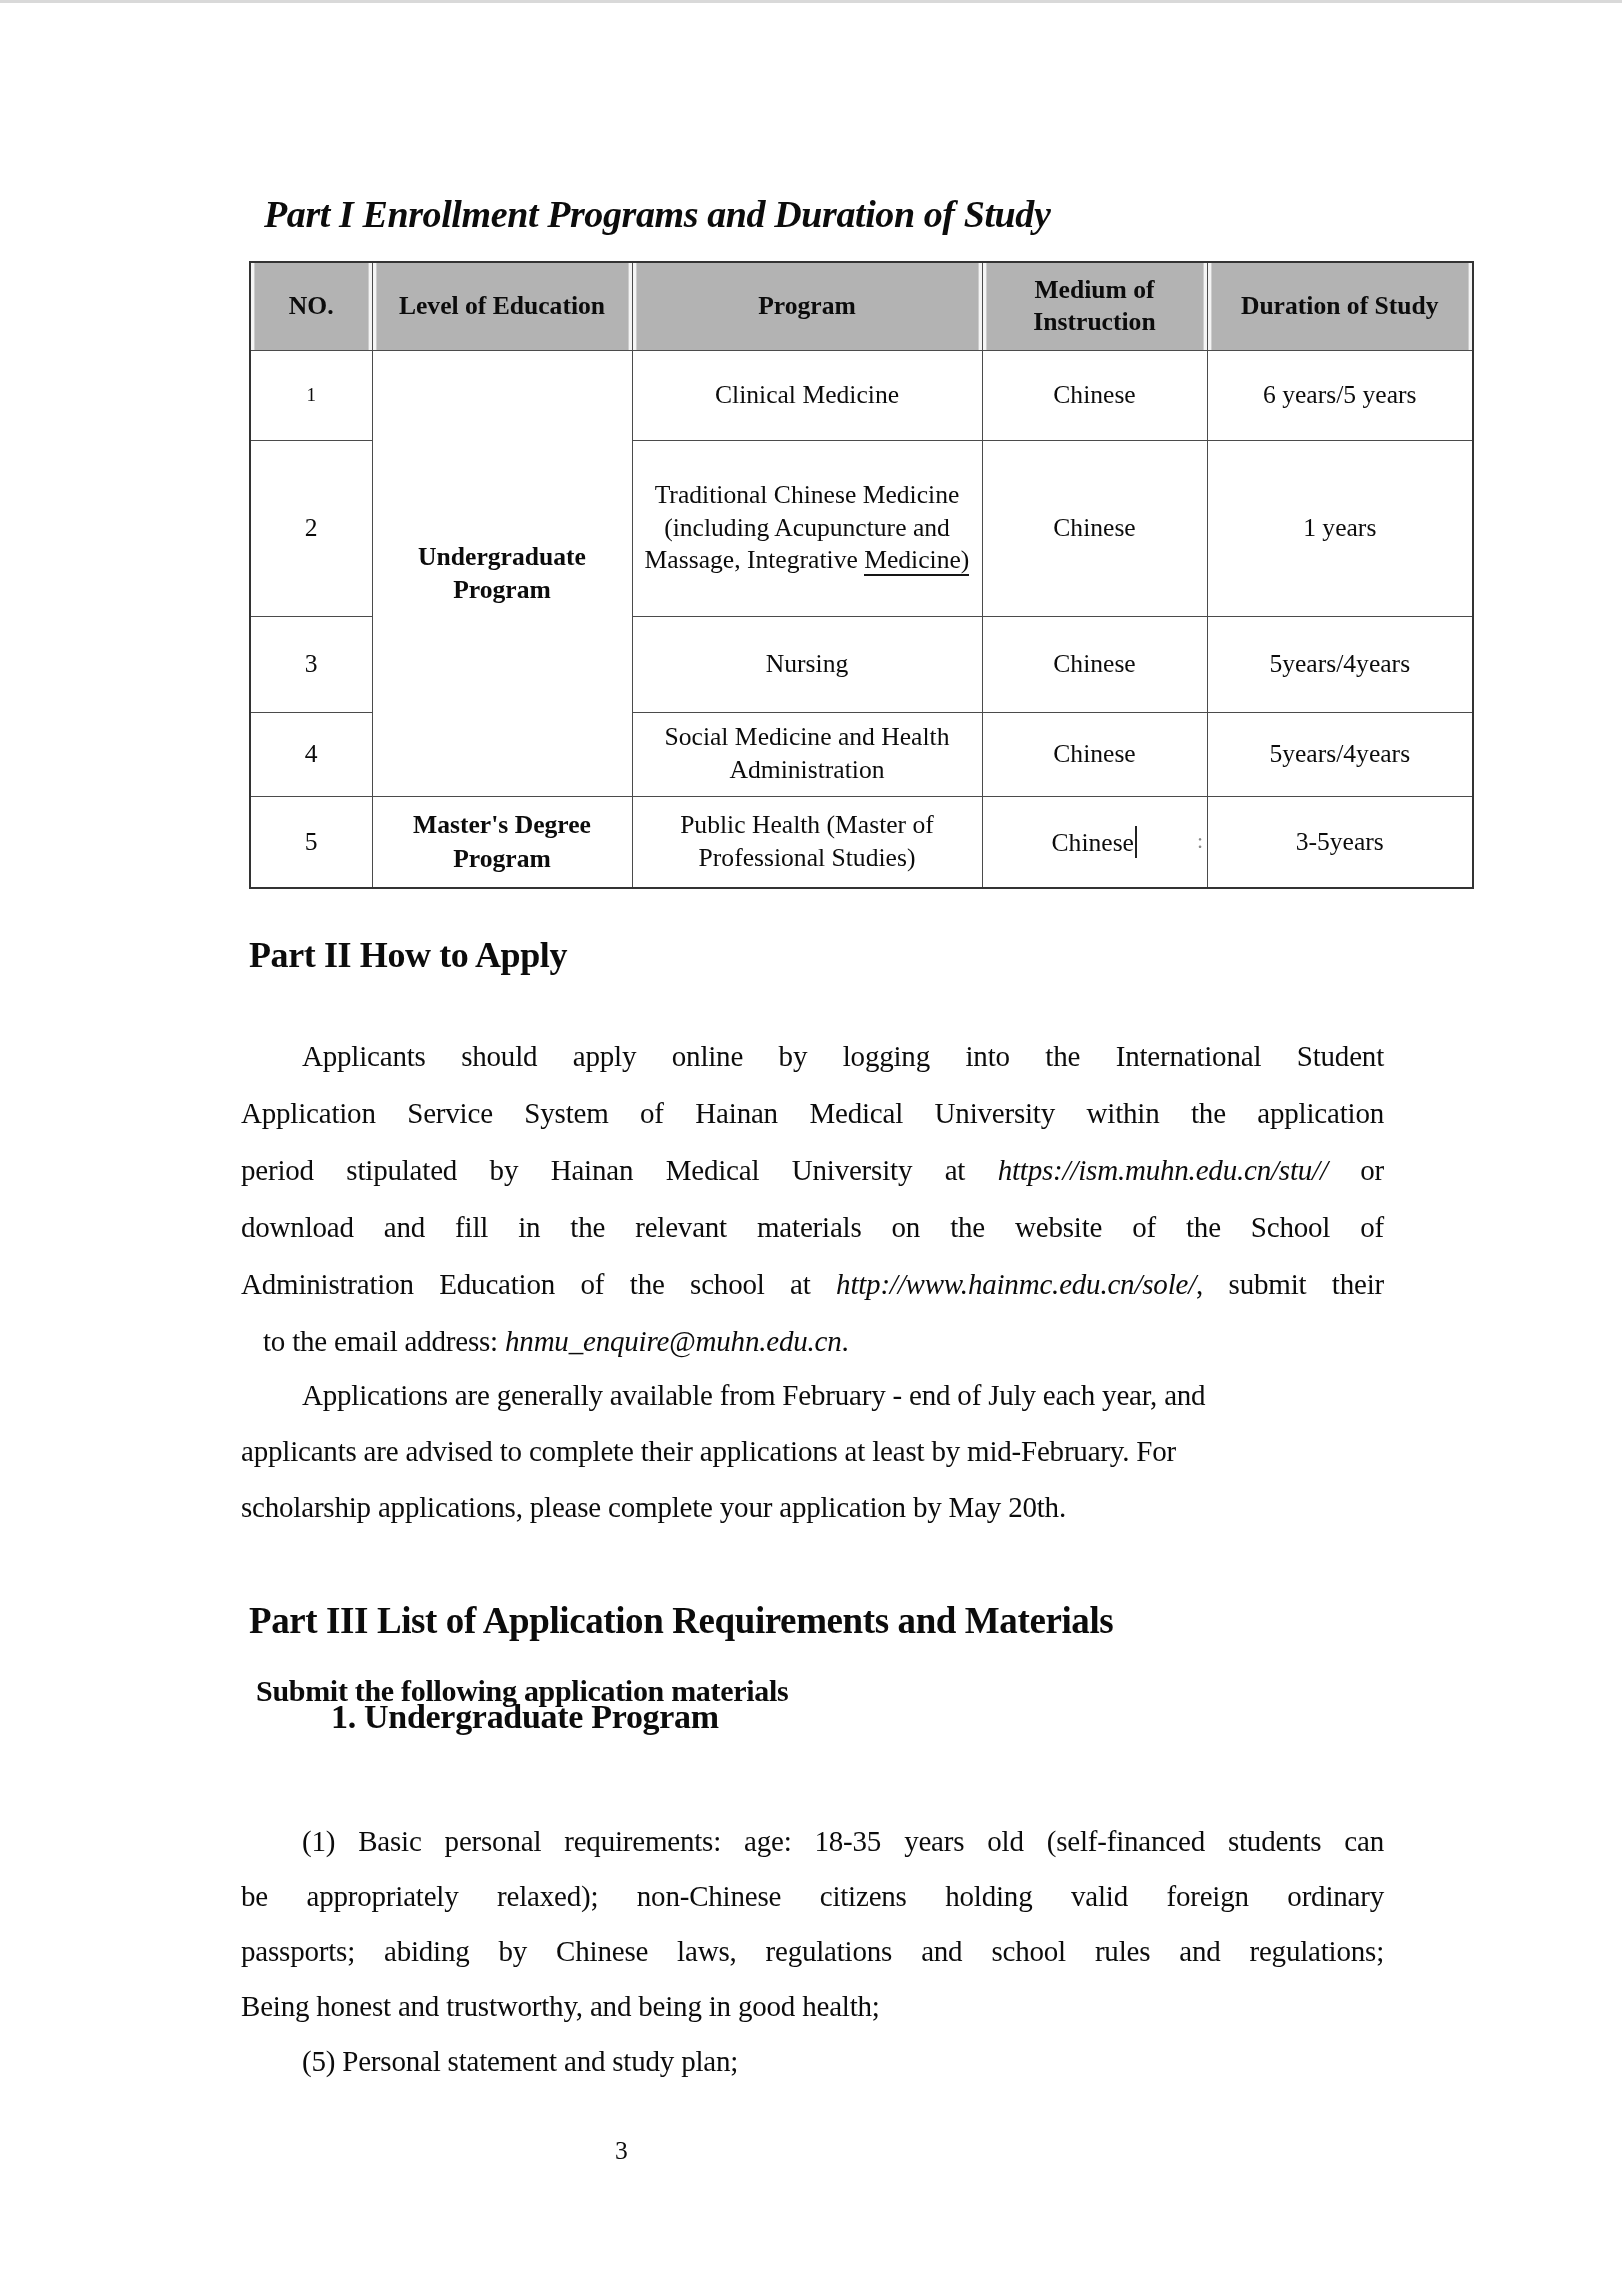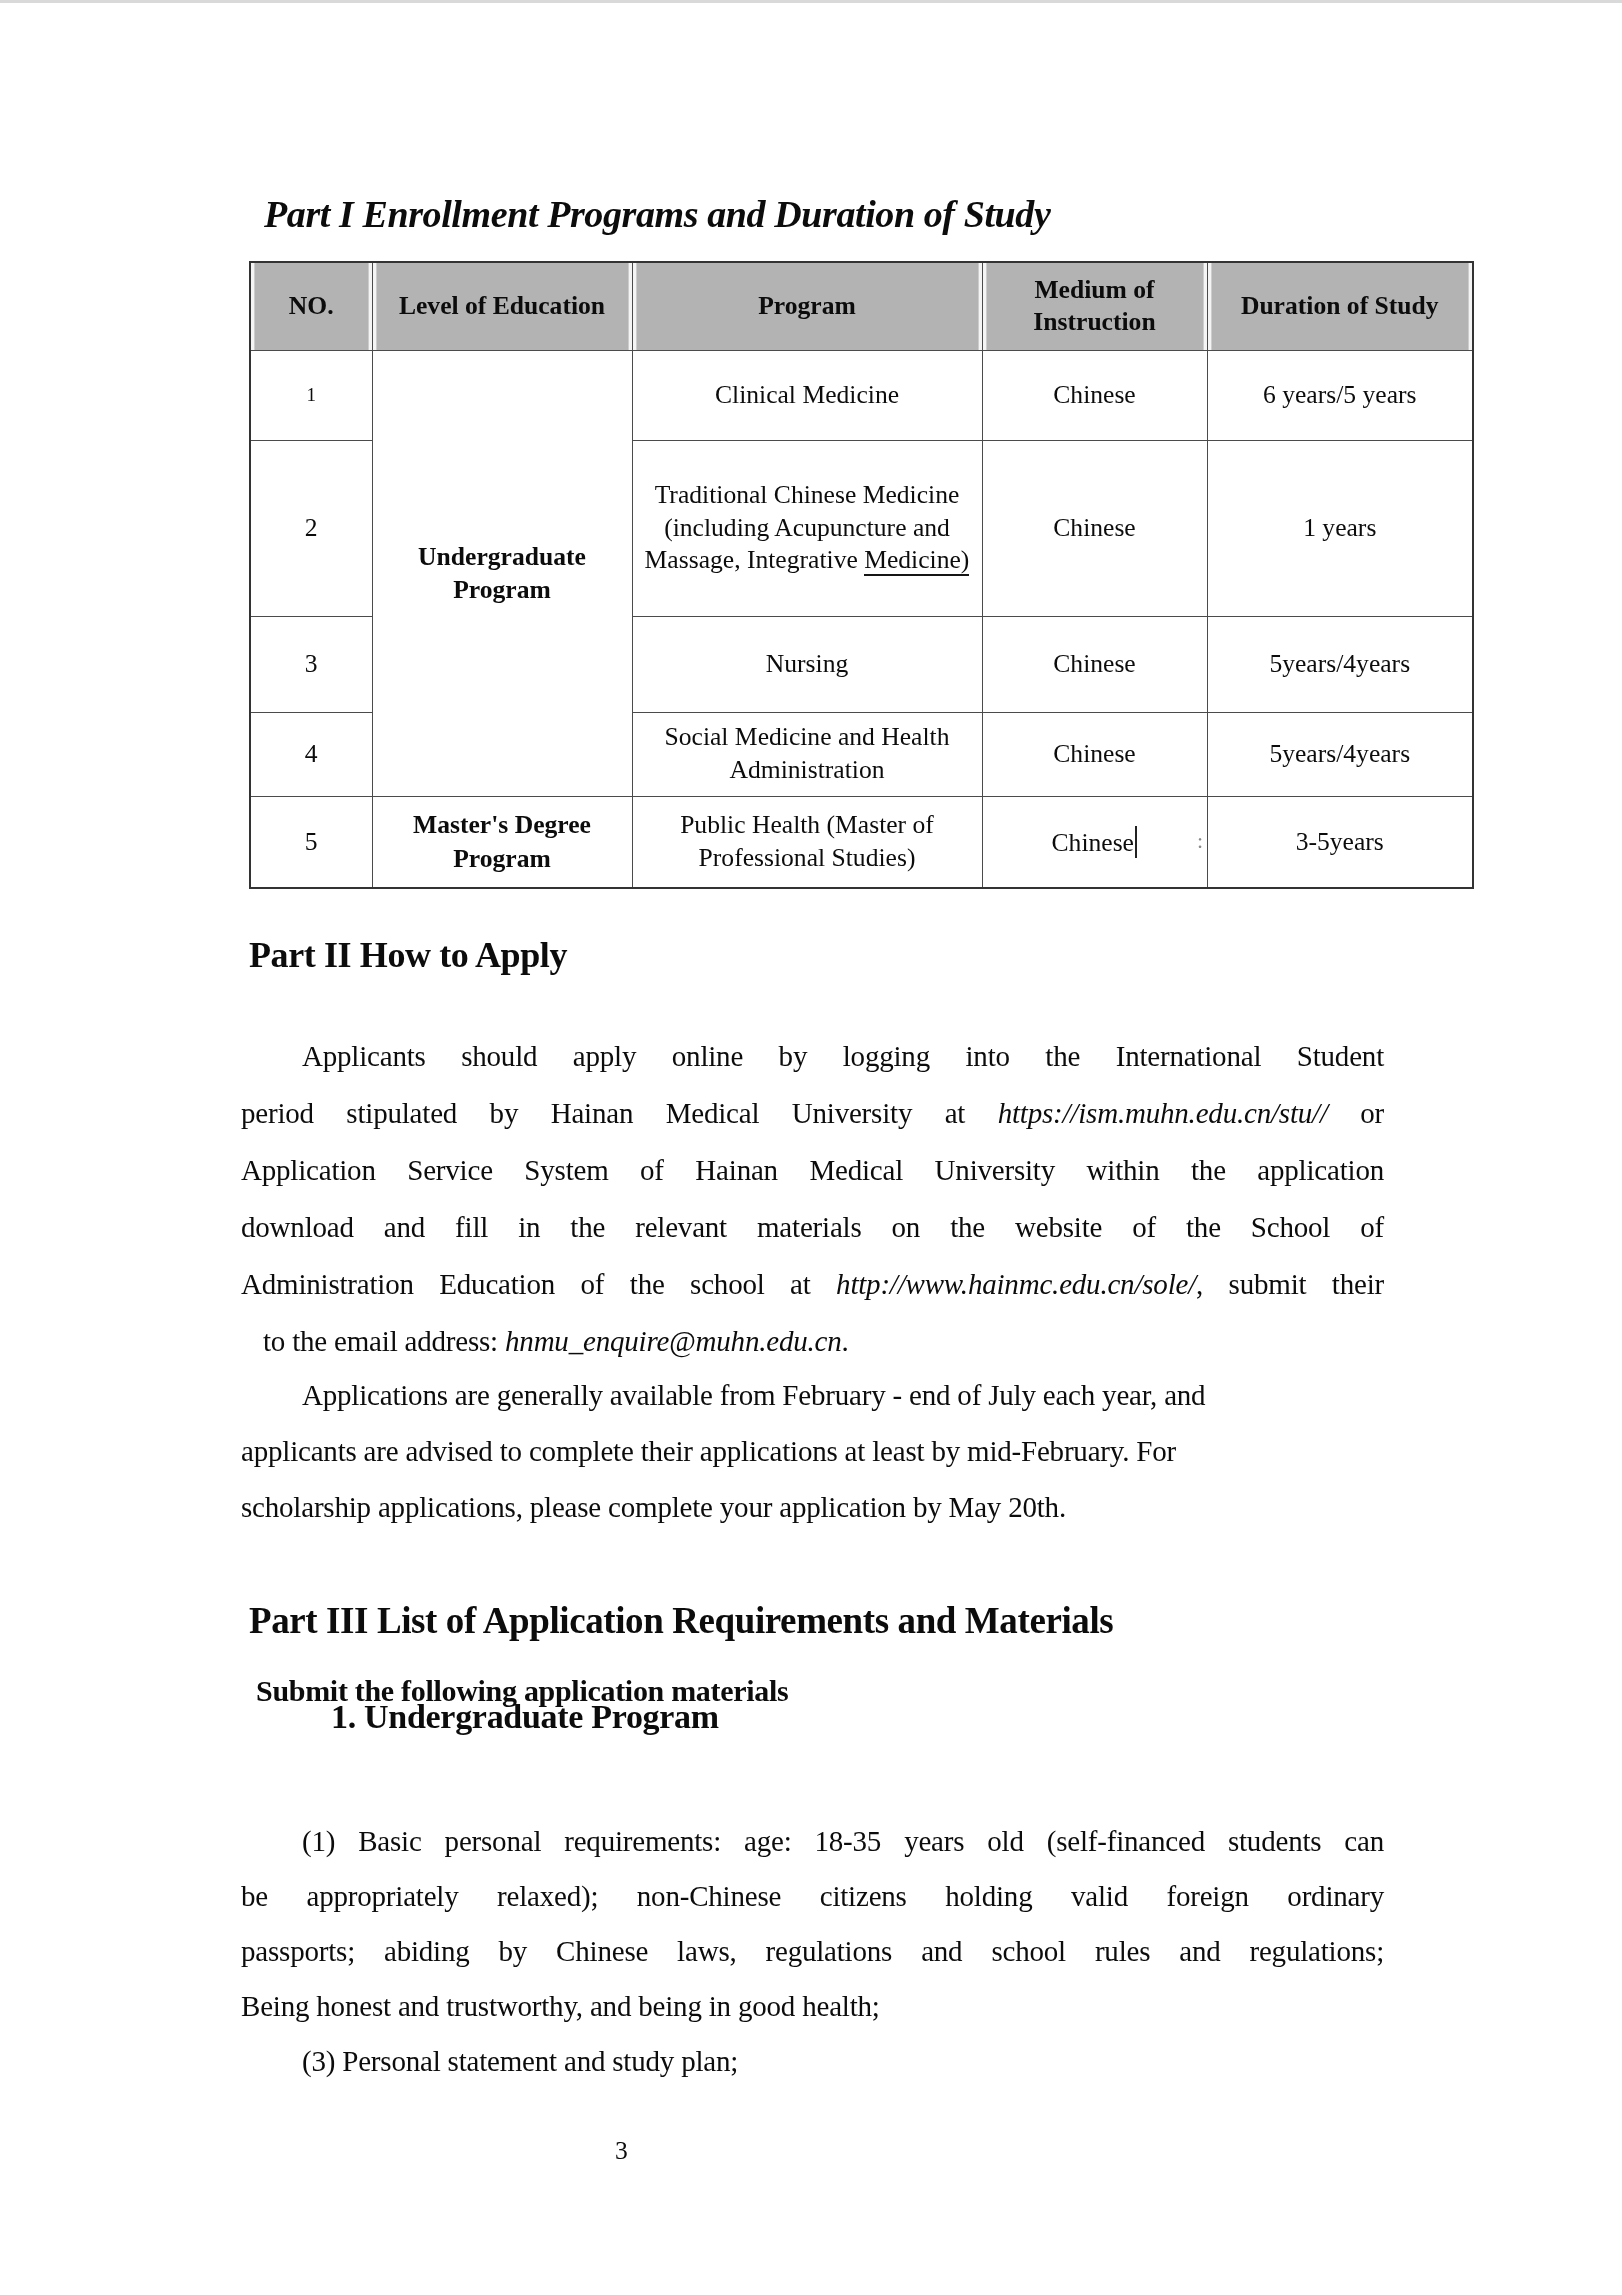--- a/index.html
+++ b/index.html
@@ -117,39 +117,39 @@
       <td>3-5years</td>
     </tr>
   </tbody>
     </table>
 </div>
 
 <div class="abs h2" style="left:249px;top:934px;">Part II  How to Apply</div>
 
 <div class="abs para" id="para1" style="left:241px;top:1028px;">
   <div class="line jline indent"><span>Applicants should apply online by logging into the International Student</span></div>
+  <div class="line jline"><span>Application Service System of Hainan Medical University within the application</span></div>
   <div class="line jline"><span>period stipulated by Hainan Medical University at </span><span class="it">https://ism.muhn.edu.cn/stu//</span><span>  or</span></div>
-  <div class="line jline"><span>Application Service System of Hainan Medical University within the application</span></div>
   <div class="line jline"><span>download and fill in the relevant materials on the website of the School of</span></div>
   <div class="line jline"><span>Administration Education of  the school at </span><span class="it">http://www.hainmc.edu.cn/sole/</span><span>, submit their</span></div>
   <div class="line indent-sm"><span>to the email address: </span><span class="it">hnmu_enquire@muhn.edu.cn</span><span>.</span></div>
 </div>
 
 <div class="abs para" id="para2" style="left:241px;top:1367px;">
   <div class="line indent">Applications are generally available from February - end of July each year, and</div>
   <div class="line">applicants are advised to complete their applications at least by mid-February. For</div>
   <div class="line">scholarship applications, please complete your application by May 20th.</div>
 </div>
 
 <div class="abs h2" style="left:249px;top:1599px;font-size:37px;">Part III  List of Application Requirements and Materials</div>
 <div class="abs h3" style="left:256px;top:1674px;">Submit the following application materials</div>
 <div class="abs h4" style="left:331px;top:1698px;">1. Undergraduate Program</div>
 
 <div class="abs para" id="para3" style="left:241px;top:1814px;">
   <div class="line jline indent">(1) Basic personal requirements: age: 18-35 years old (self-financed students can</div>
   <div class="line jline">be appropriately relaxed); non-Chinese citizens holding valid foreign ordinary</div>
   <div class="line jline">passports; abiding by Chinese laws, regulations and school rules and regulations;</div>
   <div class="line">Being honest and trustworthy, and being in good health;</div>
-  <div class="line indent">(3) Personal statement and study plan;</div>
+  <div class="line indent">(5) Personal statement and study plan;</div>
 </div>
 
 <div class="abs pagenum" style="left:615px;top:2136px;">3</div>
 
 
 </body></html>

